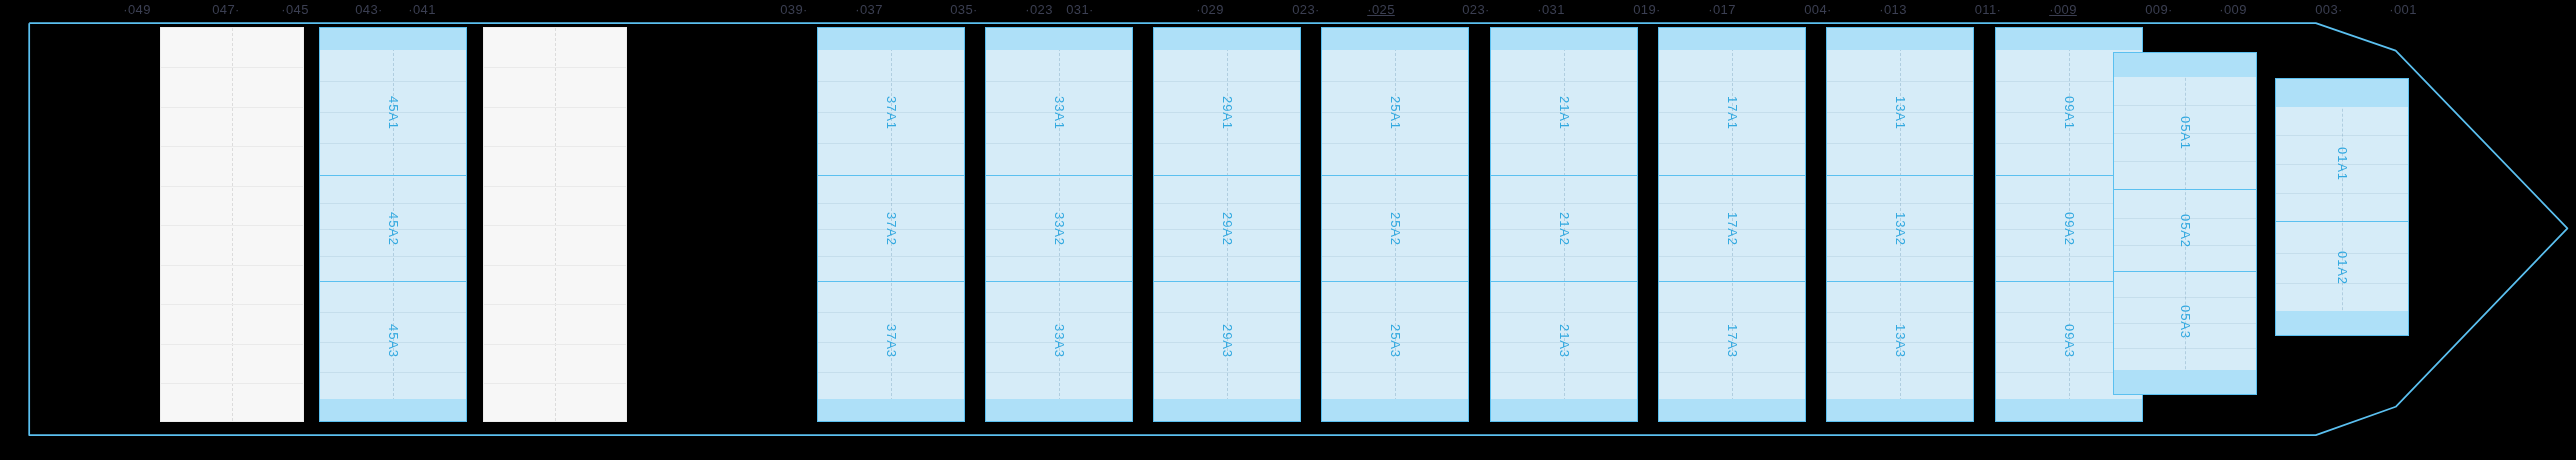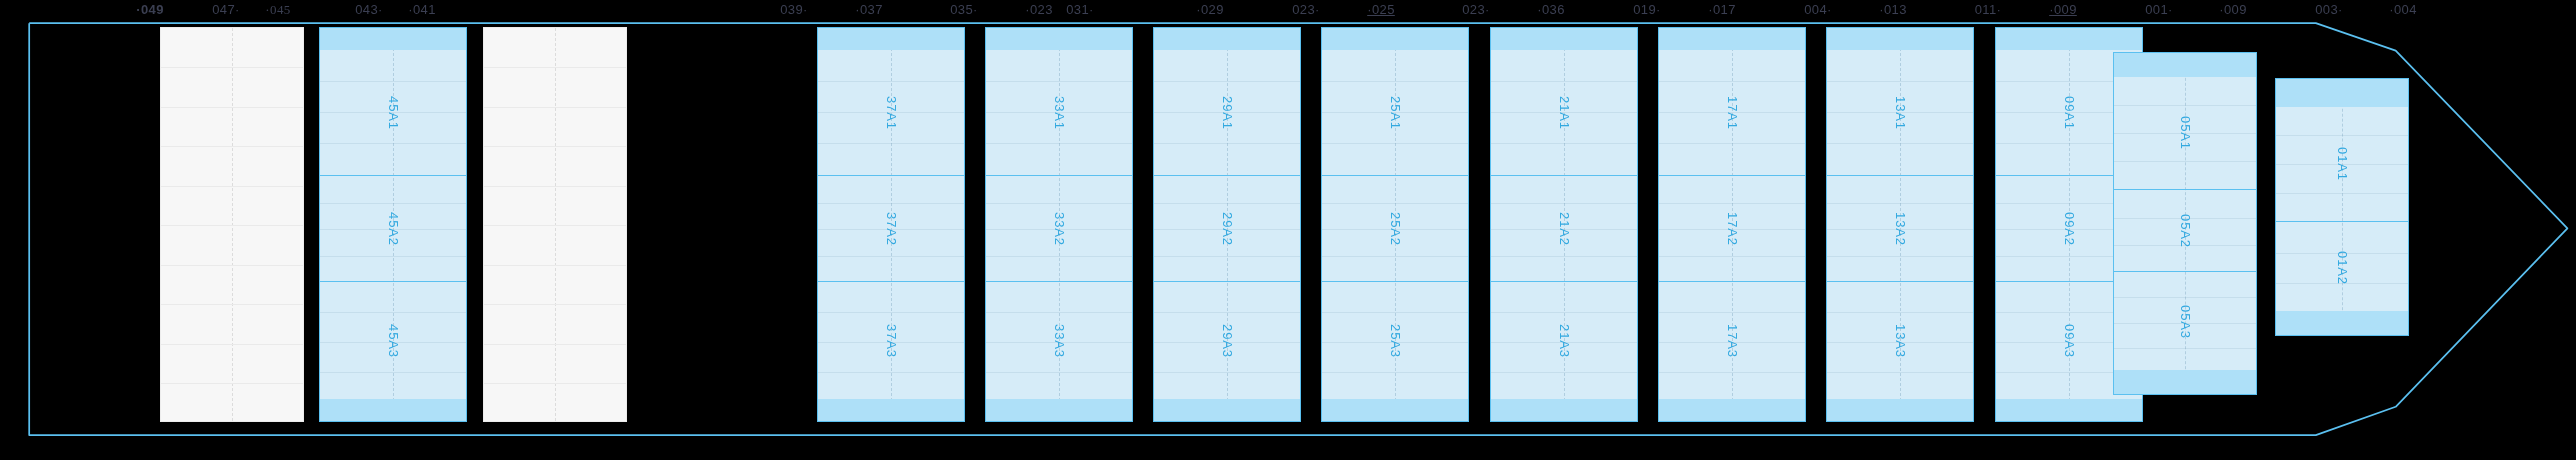--- a/index.html
+++ b/index.html
@@ -34,45 +34,45 @@
   .centerline{position:absolute;top:0;bottom:0;width:0;
      border-left:0.9px dashed rgba(130,170,195,.45);}
   .centerline.e{border-left:0.9px dashed #dcdcdc;}
 </style>
 </head>
 <body>
 
 <div id="stage">
 
   <div class="ruler">
-      <div class="tick" style="left: 150px; font-weight: bold;">·049</div>
+      <div class="tick" style="left: 137px;">·049</div>
       <div class="tick" style="left: 226px;">047·</div>
-      <div class="tick" style="left: 278px; font-family: Liberation Serif, serif;">·045</div>
+      <div class="tick" style="left: 295px;">·045</div>
       <div class="tick" style="left: 369px;">043·</div>
       <div class="tick" style="left: 422px;">·041</div>
       <div class="tick" style="left: 794px;">039·</div>
       <div class="tick" style="left: 869px;">·037</div>
       <div class="tick" style="left: 964px;">035·</div>
       <div class="tick" style="left: 1039px;">·023</div>
       <div class="tick" style="left: 1080px;">031·</div>
       <div class="tick" style="left: 1210px;">·029</div>
       <div class="tick" style="left: 1306px;">023·</div>
       <div class="tick" style="left: 1381px; text-decoration: underline;">·025</div>
       <div class="tick" style="left: 1476px;">023·</div>
-      <div class="tick" style="left: 1551px;">·036</div>
+      <div class="tick" style="left: 1551px;">·031</div>
       <div class="tick" style="left: 1647px;">019·</div>
       <div class="tick" style="left: 1722px;">·017</div>
       <div class="tick" style="left: 1818px;">004·</div>
       <div class="tick" style="left: 1893px;">·013</div>
       <div class="tick" style="left: 1988px;">011·</div>
       <div class="tick" style="left: 2063px; text-decoration: underline;">·009</div>
-      <div class="tick" style="left: 2159px;">001·</div>
+      <div class="tick" style="left: 2159px;">009·</div>
       <div class="tick" style="left: 2233px;">·009</div>
       <div class="tick" style="left: 2329px;">003·</div>
-      <div class="tick" style="left: 2403px;">·004</div>
+      <div class="tick" style="left: 2403px;">·001</div>
     </div>
 
   <svg class="hull" viewBox="0 0 3000 536" preserveAspectRatio="none">
     <polyline id="hull-path" fill="none" stroke="#5bc0f0" stroke-width="2" stroke-linejoin="round" points="34,27 2697,27 2790,59 2990,266 2790,474 2697,507 34,507 34,27"></polyline>
   </svg>
 
   <div id="bays-layer">
       <div class="stack empty" style="left: 160px; top: 27px; width: 144px; height: 395px;">
         <div class="centerline e" style="left: 50%;"></div>
         <div class="rowline e" style="top: 39px;"></div>

